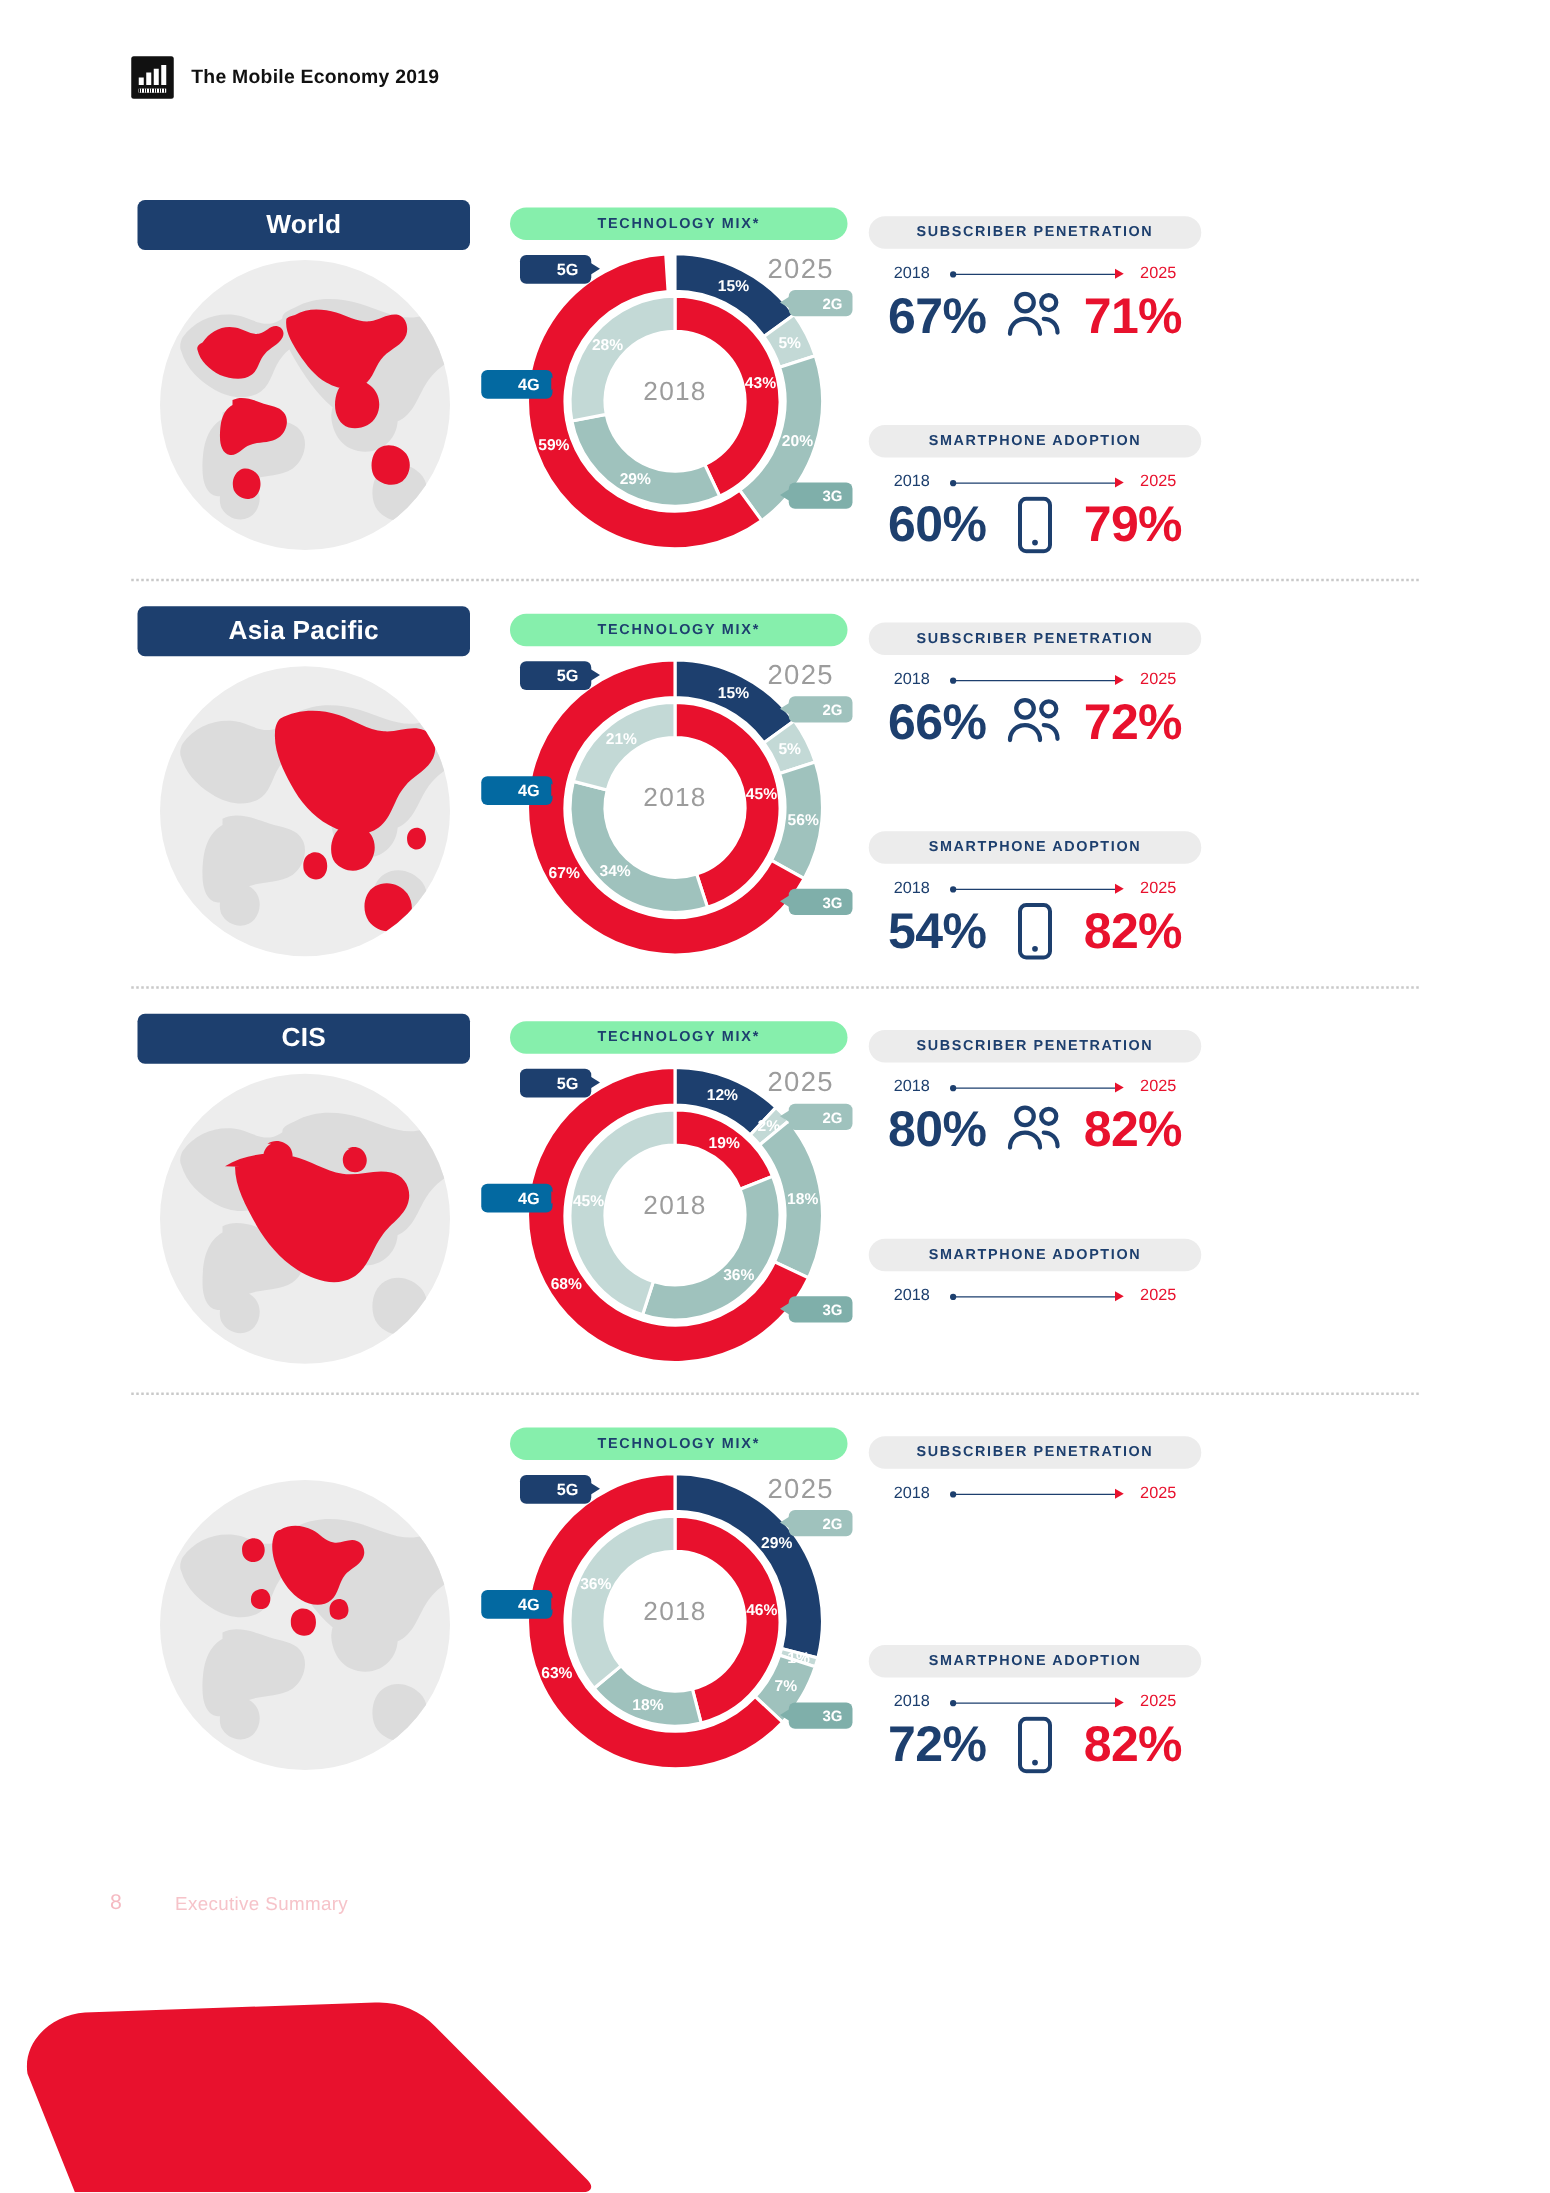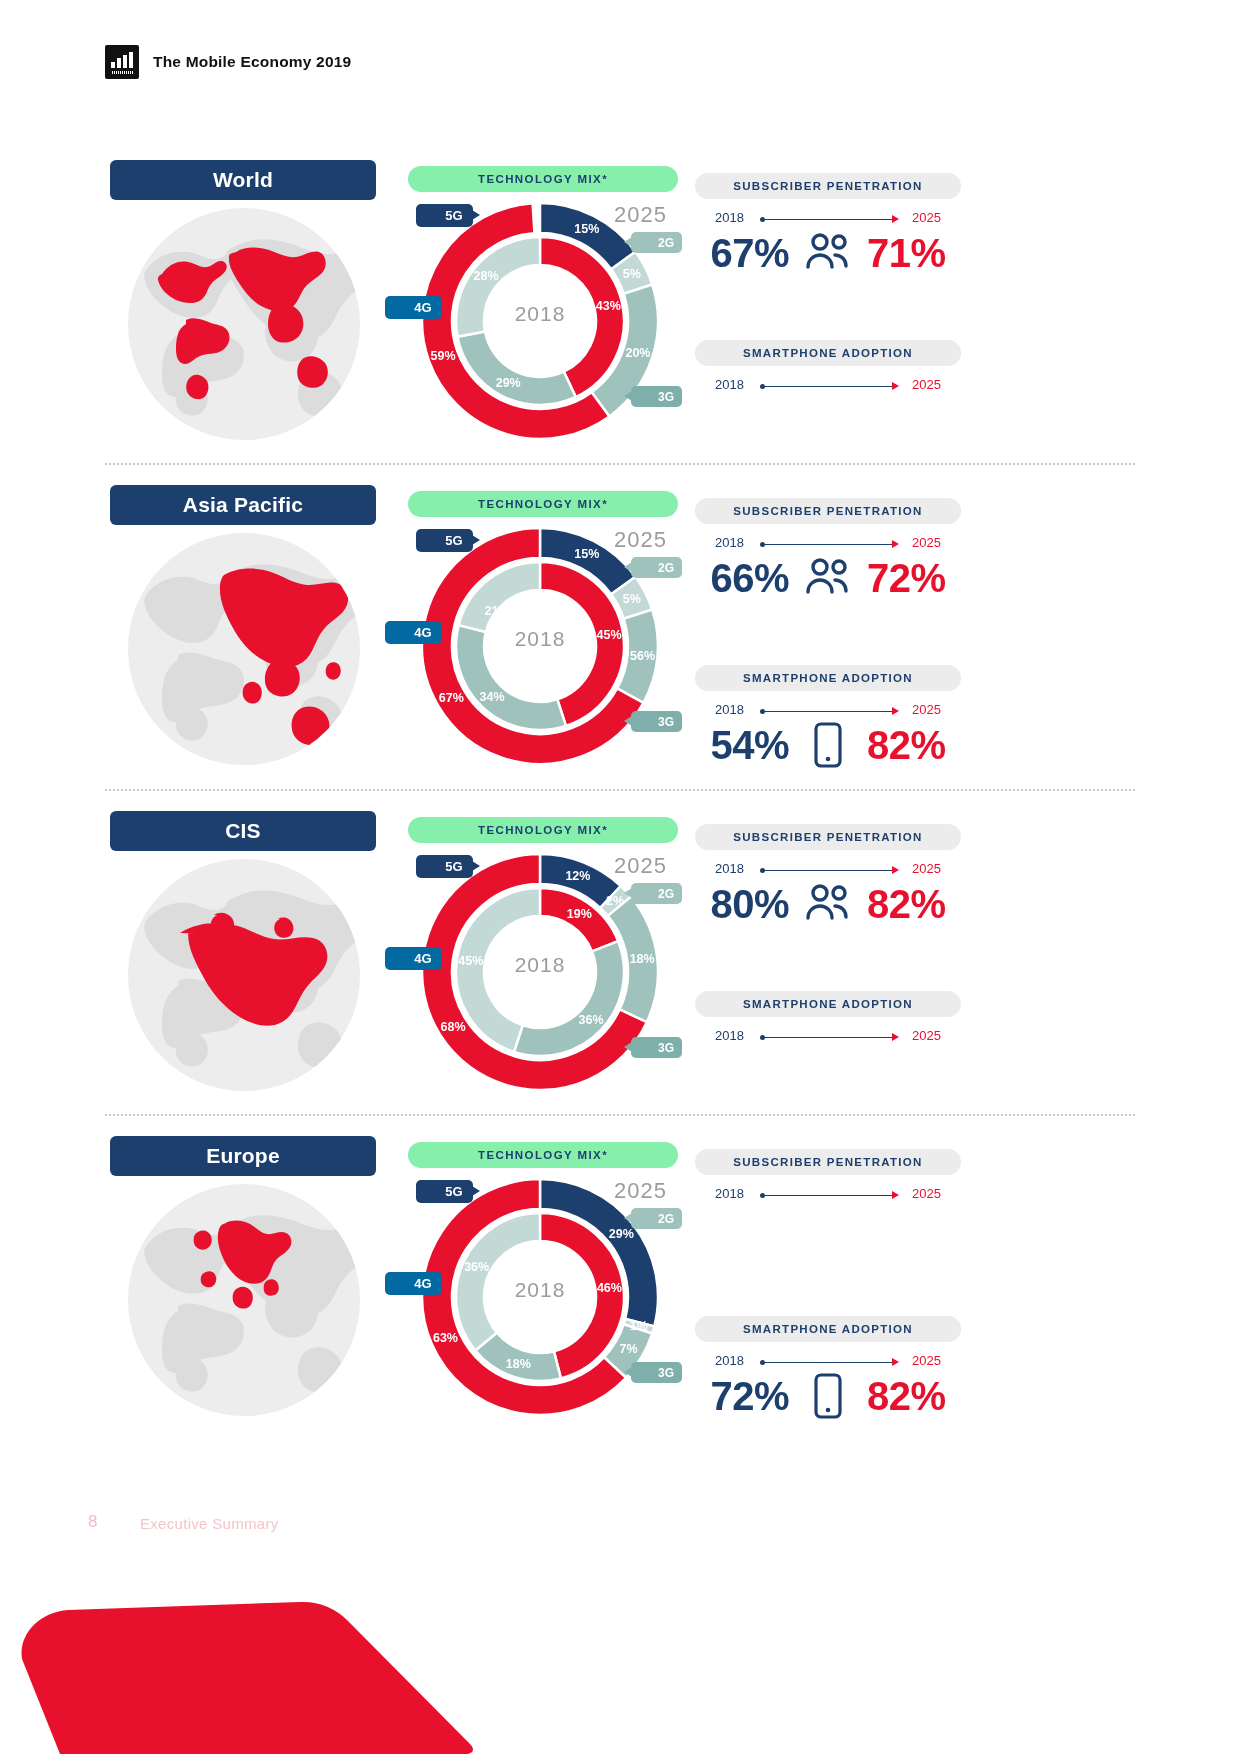--- a/index.html
+++ b/index.html
@@ -185,20 +185,30 @@
     </div>
 
     <div class="stat-header" style="left:695px;top:180px;width:266px;">SMARTPHONE ADOPTION</div>
 
     <div class="stat-block" style="left:693px;top:215px;">
       <div class="yr-row">
         <span class="yr-left">2018</span>
         <span class="arrow-line"></span>
         <span class="yr-right">2025</span>
       </div>
+      <div class="val-row">
+        <span class="val-2018">60%</span>
+        <span class="stat-icon">
+            <svg width="30" height="46" viewBox="0 0 30 46">
+  <rect x="3" y="2" width="24" height="42" rx="5" fill="none" stroke="#1d3f6e" stroke-width="3.2"></rect>
+  <circle cx="15" cy="37" r="2.3" fill="#1d3f6e"></circle>
+</svg>
+          </span>
+        <span class="val-2025">79%</span>
+      </div>
     </div>
   </div>
     <div class="region" style="top: 485px;">
     <div class="divider"></div>
 
     <div class="region-pill">Asia Pacific</div>
 
     <div class="globe">
       <svg width="232" height="232" viewBox="0 0 232 232">
           <path fill="#dcdcdc" d="M18 62c10-14 26-20 42-18 10 1 18 8 28 7 9-1 14-10 23-9 7 1 10 8 8 14-4 10-15 13-21 21-8 9-8 21-17 28-11 8-26 5-37-1-12-7-23-17-27-31-2-4 0-9 1-11z
@@ -226,21 +236,21 @@
           <path d="M 125 41 A 84 84 0 0 1 150.95742752749558 204.8887473687929 L 142.30495168499706 178.2591649125286 A 56 56 0 0 0 125 69 Z" fill="#e8112d" stroke="#fff" stroke-width="2.5"></path>
           <path d="M 150.95742752749558 204.8887473687929 A 84 84 0 0 1 43.639014465194975 104.11004947815225 L 70.75934297679665 111.07336631876817 A 56 56 0 0 0 142.30495168499706 178.2591649125286 Z" fill="#9fc2bd" stroke="#fff" stroke-width="2.5"></path>
           <path d="M 43.639014465194975 104.11004947815225 A 84 84 0 0 1 124.99999999999999 41 L 124.99999999999999 69 A 56 56 0 0 0 70.75934297679665 111.07336631876817 Z" fill="#c3d9d6" stroke="#fff" stroke-width="2.5"></path>
         </svg>
         <span class="dlabel" style="left:171.76102147317332px;top:33.22632800859812px;">15%</span>
         <span class="dlabel" style="left:216.7736719914019px;top:78.23897852682668px;">5%</span>
         <span class="dlabel" style="left:227.54288235411724px;top:134.693156271807px;">56%</span>
         <span class="dlabel" style="left:36.34357121859382px;top:177.43126582228825px;">67%</span>
         <span class="dlabel" style="left:194.13818384165964px;top:114.04958744718384px;">45%</span>
         <span class="dlabel" style="left:77.0817025849918px;top:176.0278039194988px;">34%</span>
-        <span class="dlabel" style="left:82.09650624429165px;top:69.68914913370168px;margin-top:20px;">21%</span>
+        <span class="dlabel" style="left:82.09650624429165px;top:69.68914913370168px;">21%</span>
       <div class="yr-2025">2025</div>
       <div class="yr-2018">2018</div>
     </div>
 
     <div class="tag tag-5g" style="left:416px;top:44px;">5G</div>
     <div class="tag tag-4g" style="left:385px;top:136px;">4G</div>
     <div class="tag tag-2g" style="left:631px;top:72px;">2G</div>
     <div class="tag tag-3g" style="left:631px;top:226px;">3G</div>
 
     <div class="stat-header" style="left:695px;top:13px;width:266px;">SUBSCRIBER PENETRATION</div>
@@ -360,21 +370,20 @@
       <div class="yr-row">
         <span class="yr-left">2018</span>
         <span class="arrow-line"></span>
         <span class="yr-right">2025</span>
       </div>
     </div>
   </div>
     <div class="region" style="top: 1136px;">
     <div class="divider"></div>
 
-    <div class="region-pill">Europe</div>
 
     <div class="globe">
       <svg width="232" height="232" viewBox="0 0 232 232">
           <path fill="#dcdcdc" d="M18 62c10-14 26-20 42-18 10 1 18 8 28 7 9-1 14-10 23-9 7 1 10 8 8 14-4 10-15 13-21 21-8 9-8 21-17 28-11 8-26 5-37-1-12-7-23-17-27-31-2-4 0-9 1-11z
 M50 122c12-6 26 0 38 4 9 3 18 3 24 10 8 9 3 25-6 31-11 7-25 5-35 9-9 4-15 14-25 13-9-1-12-12-12-22 0-15 2-32 16-40 0-3 0-4 0-5z
 M108 38c16-9 35-8 52-3 14 4 28 12 43 11 12-1 23-10 35-7 9 2 13 16 9 25-5 12-19 17-28 27-11 11-13 28-25 36-14 9-33 4-47-3-14-8-25-22-34-36-8-13-17-27-15-43 1-3 5-5 10-7z
 M154 100c11-5 24 1 31 10 7 9 7 24 0 33-7 10-21 13-32 8-10-4-16-16-16-27 1-11 6-20 17-24z
 M180 166c10-6 23-2 30 7 7 10 4 25-5 32-10 7-24 4-31-5-7-9-5-28 6-34z
 M56 176c8-5 18-1 22 7 4 8 1 19-7 23-8 4-18 0-22-8-3-8 0-18 7-22z"></path>
           <path fill="#e8112d" d="M96 40c8-5 18-4 26 0 6 3 10 9 17 10 7 1 13-4 19-1 5 2 7 9 4 14-3 6-10 8-14 13-5 6-5 15-11 20-7 6-17 4-24 0-8-5-14-13-18-22-4-9-7-19-4-29 1-3 3-5 5-5z

